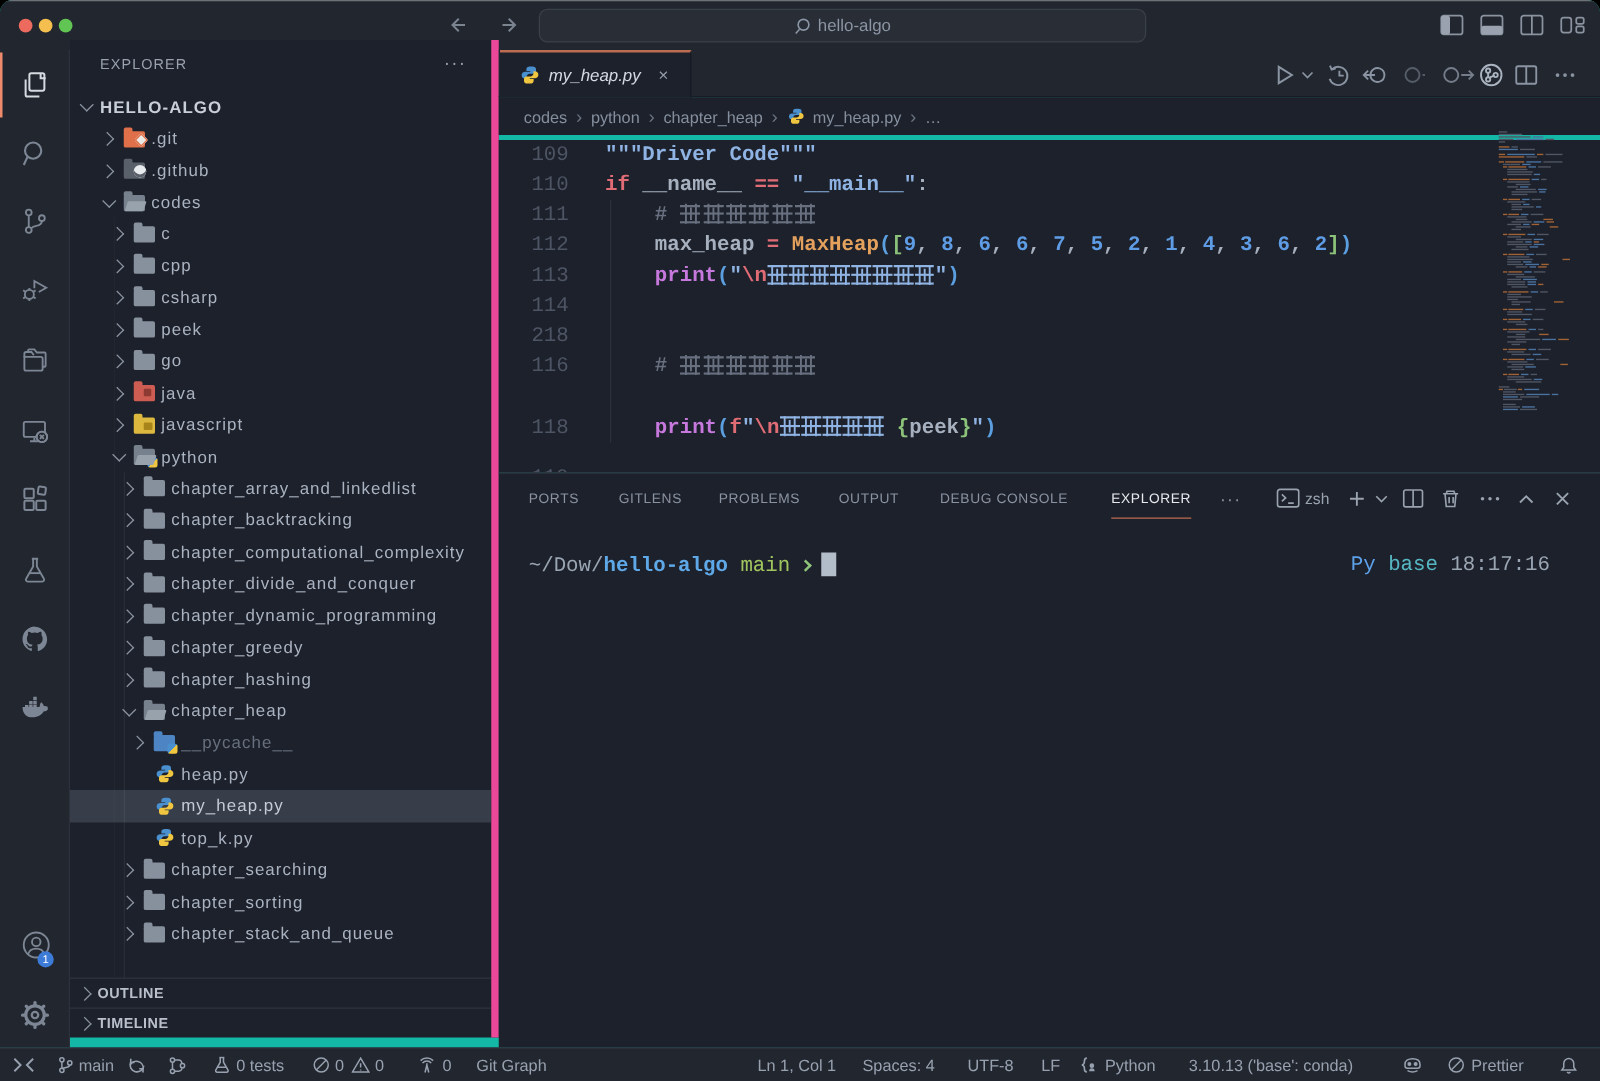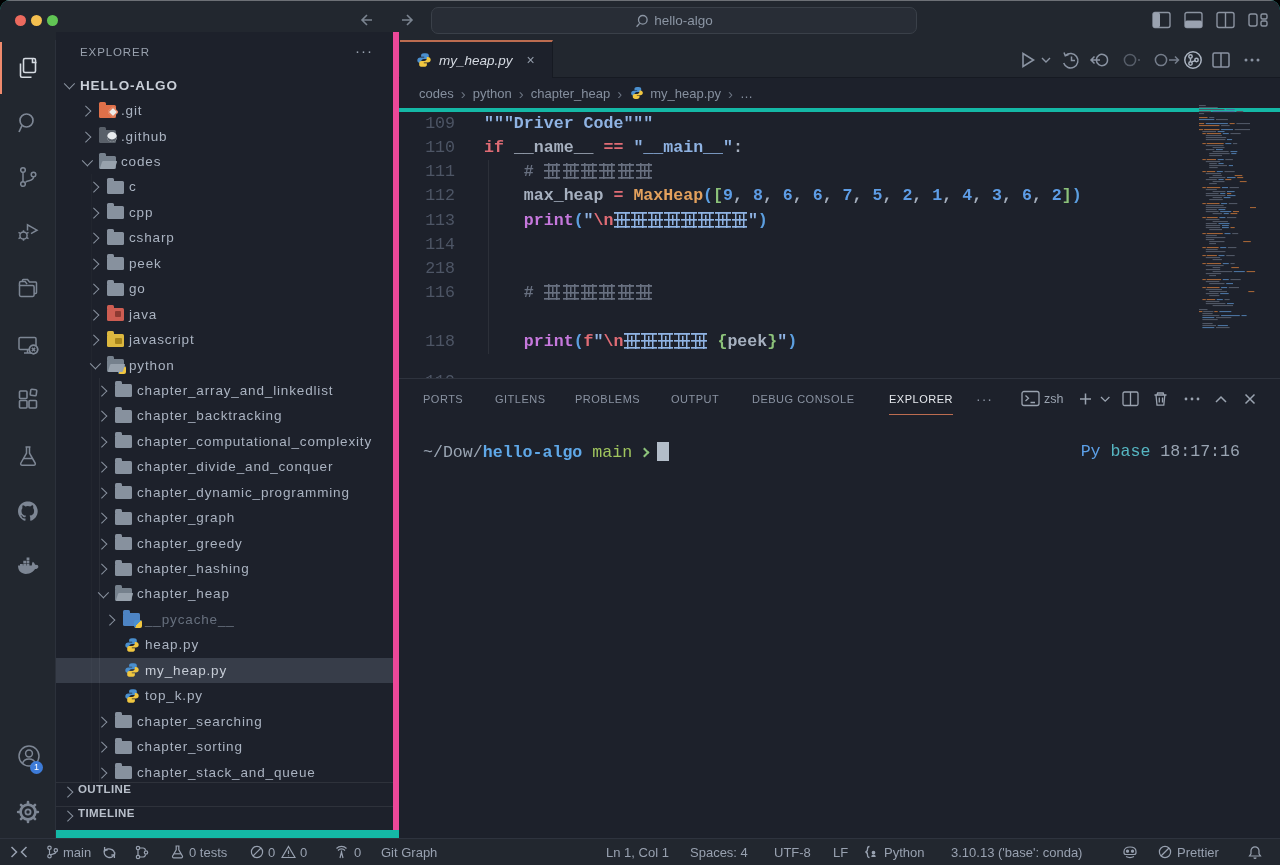--- a/index.html
+++ b/index.html
@@ -43,21 +43,21 @@
 .fo.java::after{content:'';position:absolute;right:3px;top:3px;width:6px;height:6px;background:#8d3a32;border-radius:1px}
 .fo.js{background:#ddb83f}
 .fo.js::after{content:'';position:absolute;right:2px;top:4px;width:7px;height:6px;background:#a8851a;border-radius:1px}
 .fo.pyc{background:#4d84c4}
 .dim{color:#67707e}
 
 .pyi{flex:0 0 16px;width:16px;height:16px}
 #guides .g{position:absolute;width:1px;background:rgba(255,255,255,.055)}
 #outline{position:absolute;left:0;top:750px;width:100%;height:24px;border-top:1px solid rgba(255,255,255,.08)}
 #timeline{position:absolute;left:0;top:774px;width:100%;height:24px;border-top:1px solid rgba(255,255,255,.08)}
-.sect{display:flex;color:#b9c0cb;font-size:11.5px;font-weight:bold;letter-spacing:.4px;height:100%;padding-left:7px}
+.sect{display:flex;align-items:center;color:#b9c0cb;font-size:11.5px;font-weight:bold;letter-spacing:.4px;height:100%;padding-left:7px}
 .sect .ch{margin-right:3px}
 
 #tabstrip{position:absolute;left:399px;top:40px;width:881px;height:38px;background:#22272f;border-bottom:1px solid #161a22}
 #tab1{position:absolute;left:1px;top:0;width:153px;height:38px;background:#1d212b;border-top:2px solid #bc6c50;border-right:1px solid #161a22;display:flex;align-items:center}
 #tab1 .lab{font-style:italic;font-size:13.5px;color:#d5dae2;margin-left:7px}
 #tab1 .x{margin-left:14px;color:#939caa;font-size:14px}
 
 #breadcrumb{position:absolute;left:399px;top:78px;width:881px;height:30px;background:#1d212b;display:flex;align-items:center;font-size:13px;color:#858f9e}
 #breadcrumb .s{color:#6a7380;margin:0 7px;font-size:15px}
 #breadcrumb .pyi{margin-right:5px}
@@ -293,26 +293,20 @@
           <span class="ch r"></span>
           <span class="sp"></span>
           <div class="fo"></div>
           <span class="lab">chapter_divide_and_conquer</span>
         </div>
   <div class="row" style="padding-left:41px">
           <span class="ch r"></span>
           <span class="sp"></span>
           <div class="fo"></div>
           <span class="lab">chapter_dynamic_programming</span>
-        </div>
-  <div class="row" style="padding-left:41px">
-          <span class="ch r"></span>
-          <span class="sp"></span>
-          <div class="fo"></div>
-          <span class="lab">chapter_graph</span>
         </div>
   <div class="row" style="padding-left:41px">
           <span class="ch r"></span>
           <span class="sp"></span>
           <div class="fo"></div>
           <span class="lab">chapter_greedy</span>
         </div>
   <div class="row" style="padding-left:41px">
           <span class="ch r"></span>
           <span class="sp"></span>

